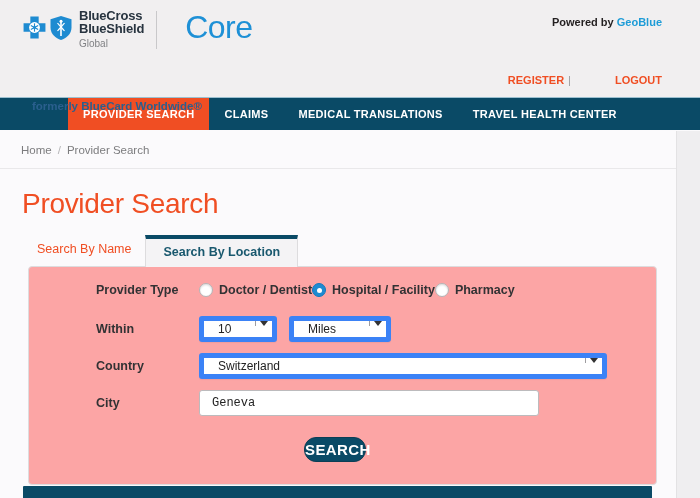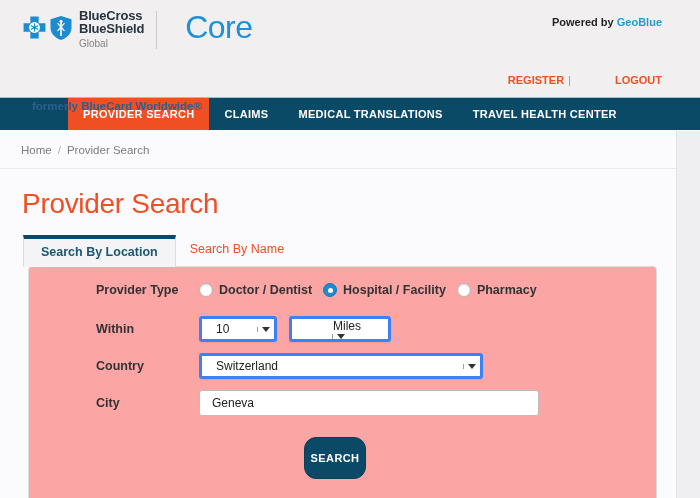--- a/index.html
+++ b/index.html
@@ -57,59 +57,59 @@
   .tab.inactive { color:#F04E23; padding:9px 14px 10px; }
   
   .panel {
     width:629px; margin-left:28px; background:#fca5a5;
     border:1px solid #dddcde; border-radius:4px;
     padding:16px 8px 22px 67px; position:relative; z-index:1;
   }
   .form-row { display:flex; align-items:center; margin-bottom:11px; }
   .form-row.radios-row { margin-bottom:19px; }
   .form-label { width:103px; font-size:12.5px; font-weight:bold; color:#323234; flex-shrink:0; }
-  .radio-group { display:flex; gap:11px; align-items:center; }
+  .radio-group { display:flex; gap:0; align-items:center; }
   .radio-option { display:flex; align-items:center; gap:6px; cursor:pointer; }
   .radio {
     width:14px; height:14px; border-radius:50%; background:#fff;
     border:1px solid #b5b4b6; box-shadow:inset 0 1px 2px rgba(0,0,0,.15);
     position:relative; flex-shrink:0;
   }
   .radio.checked { background:#1E8BD1; border-color:#1279bd; box-shadow:none; }
   .radio.checked::after {
     content:''; position:absolute; width:5px; height:5px; border-radius:50%;
     background:#fff; top:4px; left:4px;
   }
   .radio-label { font-size:12.5px; font-weight:bold; color:#323234; }
   .select {
-    height:26px; background:#fff; border:3px solid #3b82f6; border-radius:3px;
-    display:flex; align-items:center; justify-content:space-between;
+    height:26px; background:#fff; border:5px solid #3b82f6; border-radius:3px;
+    display:flex; align-items:flex-start; justify-content:space-between;
     font-size:12px; color:#222; cursor:pointer; box-shadow:0 1px 1px rgba(0,0,0,0.05);
   }
   .select .val { padding-left:14px; align-self:center; }
   .select .arrow-box {
     width:17px; border-left:1px solid #9e9da0;
     display:flex; align-items:center; justify-content:center; flex-shrink:0;
   }
   .select .arrow-box::after {
     content:''; width:0; height:0;
     border-left:4px solid transparent; border-right:4px solid transparent;
     border-top:5px solid #333;
   }
   .select-distance { width:78px; margin-right:12px; }
-  .select-unit { width:102px;flex-direction:column; }
-  .select-country { width:284px; }
+  .select-unit { width:102px; }
+  .select-country { width:408px; }
   .input-city {
     width:340px; height:26px; background:#fff; border:1px solid #bcbbbd; border-radius:3px;
-    padding-left:12px; font-size:12px; color:#222; font-family:Liberation Sans, sans-serif;
+    padding-left:12px; font-size:12px; color:#222; font-family:Liberation Mono, monospace;
   }
   .button-row { margin:21px 0 0 208px; }
   .search-button {
-    width:62px; height:42px; background:#0A4A66; color:#fff;
-    font-size:11px; font-weight:bold; letter-spacing:0.4px;
+    width:62px; height:25px; background:#0A4A66; color:#fff;
+    font-size:15px; font-weight:bold; letter-spacing:0.4px;
     border:1px solid #0c3e55; border-radius:12px; cursor:pointer;
     font-family:"Liberation Sans", sans-serif;
   }
   
   .bottom-bar { width:629px; height:13px; background:#0A4A66; margin:1px 0 0 23px; border-radius:1px; }
   .right-strip {
     position:absolute; right:0; top:131px; bottom:0; width:24px;
     background:#efeef0; border-left:1px solid #e3e2e4;
   }
 </style>
@@ -163,22 +163,22 @@
 </nav>
 
 <div class="breadcrumb-bar">
   <a href="#">Home</a><span class="sep">/</span><span>Provider Search</span>
 </div>
 
 <main>
   <h1 class="page-title">Provider Search</h1>
 
   <div class="tabs">
+    <div class="tab inactive">Search By Name</div>
     <div class="tab active">Search By Location</div>
-    <div class="tab inactive">Search By Name</div>
   </div>
 
   <section class="panel">
     <div class="form-row radios-row">
       <div class="form-label">Provider Type</div>
       <div class="radio-group">
         <label class="radio-option">
           <span class="radio"></span>
           <span class="radio-label">Doctor / Dentist</span>
         </label>

